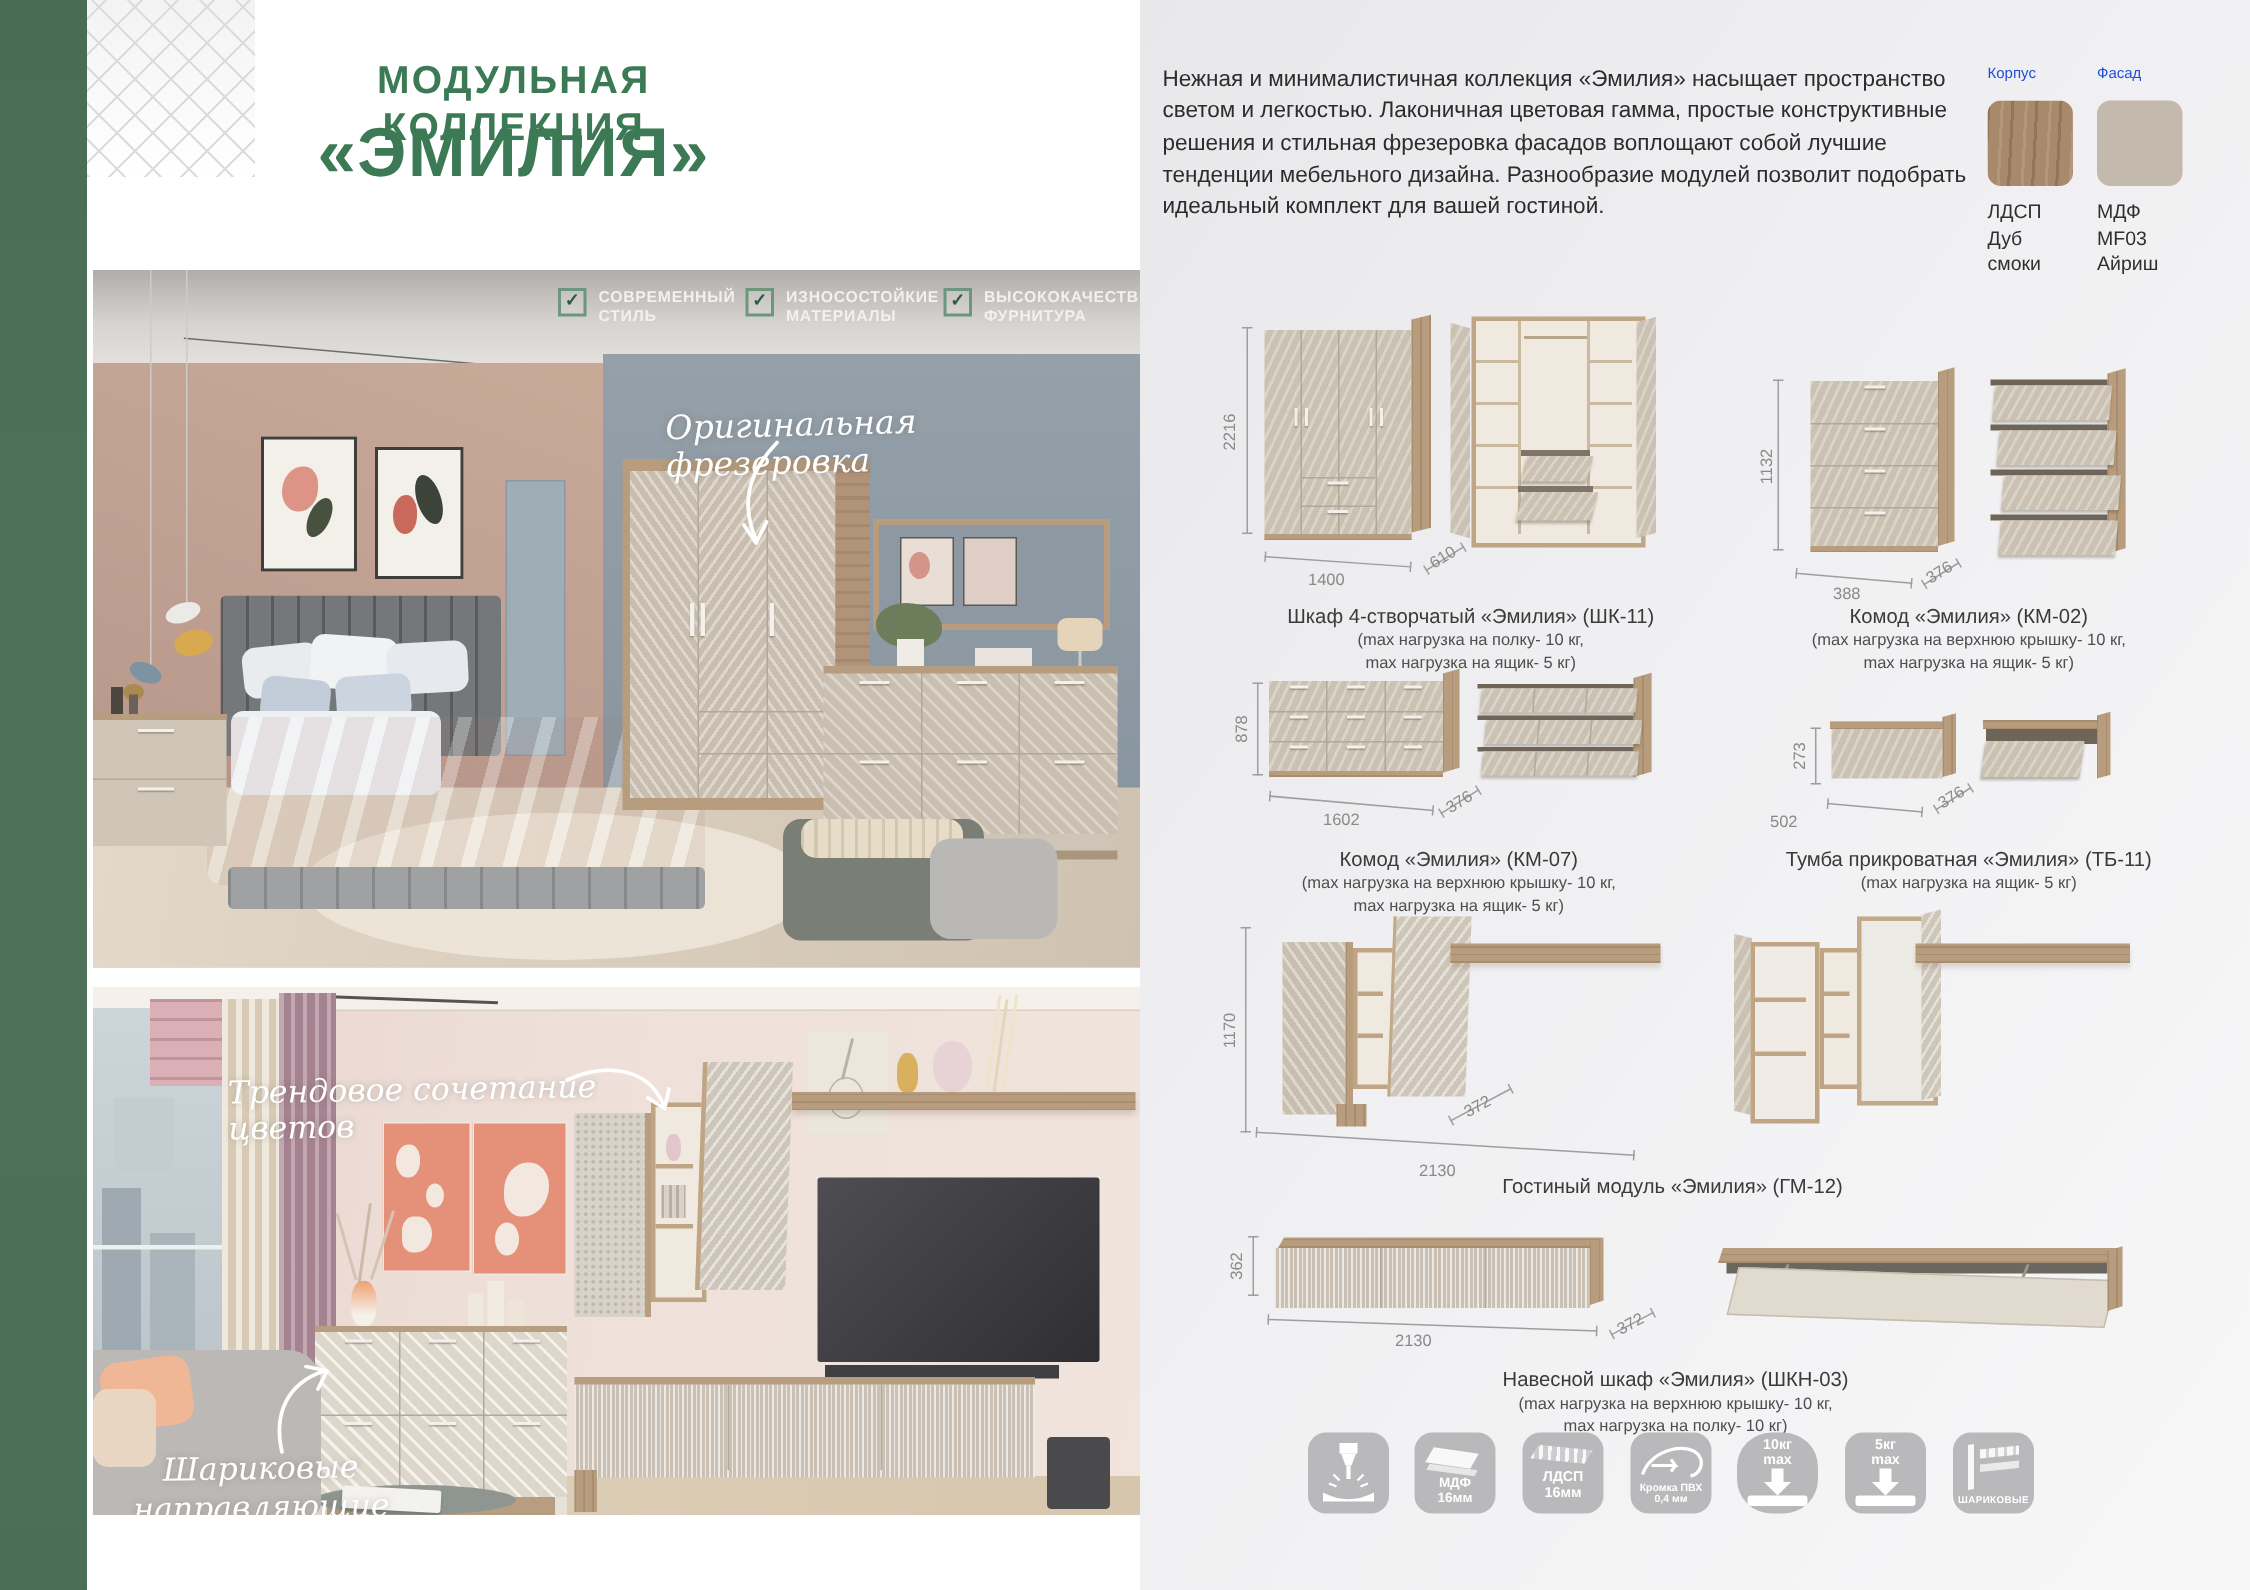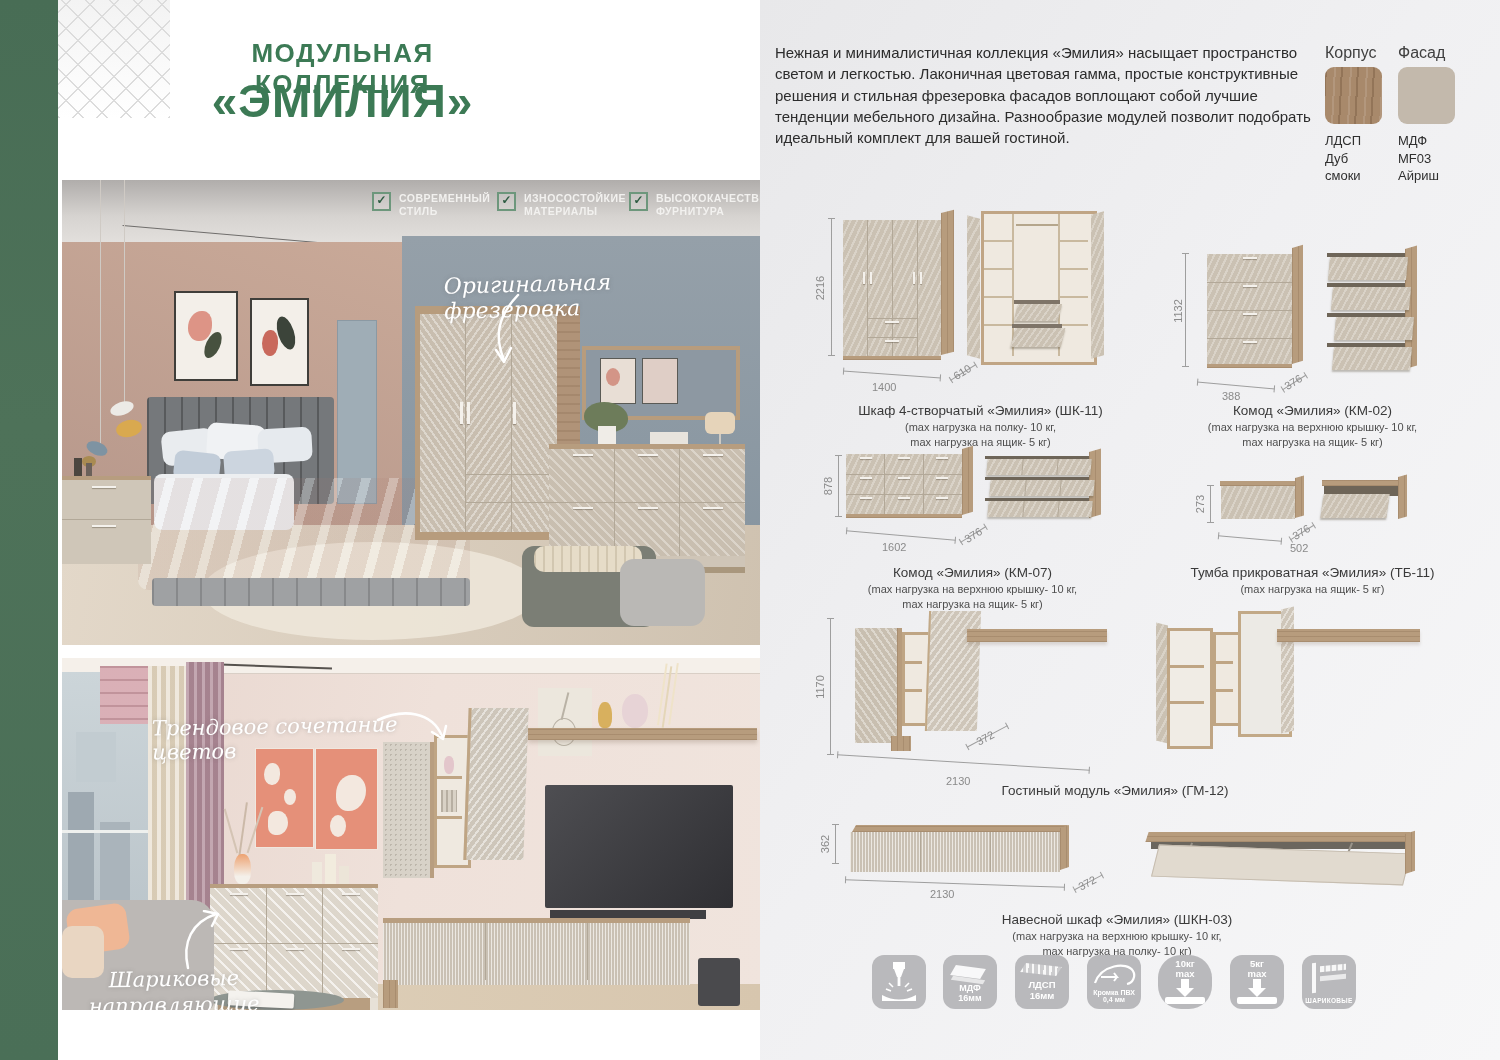--- a/index.html
+++ b/index.html
@@ -41,21 +41,21 @@
     font-size:12px;line-height:13px;text-align:center;font-weight:bold;flex:0 0 auto;
     background:rgba(255,255,255,.12);}
   .feature .lbl{font-size:10.5px;font-weight:bold;color:#f2f1ef;
     letter-spacing:.5px;line-height:1.2;}
 
   
   .right-panel{left:760px;top:0;width:740px;height:1060px;
     background:linear-gradient(125deg,#e8e8ea 0%,#f0f0f2 45%,#f7f7f8 100%);}
   .desc{left:775px;top:42px;width:545px;font-size:15px;line-height:1.42;color:#2c2c2c;}
 
-  .mat-label{font-size:16px;color:#404040;}
+  .mat-label{font-size:10px;color:#1d4ed8;}
   .swatch{width:57px;height:57px;border-radius:9px;}
   .sw-wood{background:#a8896b;
     background-image:repeating-linear-gradient(93deg,rgba(82,54,31,.25) 0 2px,rgba(255,255,255,0) 2px 9px,rgba(255,255,255,.12) 9px 11px,rgba(255,255,255,0) 11px 16px);}
   .sw-mdf{background:#c3b9ac;}
   .mat-cap{font-size:13px;line-height:1.35;color:#2f2f2f;}
 
   
   .beige{background:#cfc6b8;
     background-image:repeating-linear-gradient(115deg,rgba(255,255,255,.22) 0 2px,rgba(120,105,85,.05) 2px 6px);}
   .beige2{background:#d6cec2;}
@@ -504,21 +504,21 @@
       <div class="abs woodh" style="left:0;top:0;width:80px;height:6px;"></div>
       <div class="abs" style="left:2px;top:6px;width:74px;height:10px;background:#6e6558;"></div>
       <div class="abs wood" style="left:76px;top:-3px;width:9px;height:42px;transform:skewY(-16deg);transform-origin:left top;"></div>
       <div class="abs beige" style="left:0px;top:14px;width:66px;height:24px;transform:skewX(-8deg);box-shadow:0 2px 2px rgba(90,80,60,.4);"></div>
     </div>
     <div class="abs dimv" style="left:1210px;top:485px;height:38px;"></div>
     <div class="abs dimlbl rot90" style="left:1180px;top:498px;width:40px;text-align:center;">273</div>
     <div class="abs" style="left:1218px;top:538px;width:64px;transform:rotate(5deg);">
         <div class="dimh abs" style="left:0;top:0;width:64px;"></div>
       </div>
-    <div class="abs dimlbl" style="left:1290px;top:542px;">502</div>
+    <div class="abs dimlbl" style="left:1180px;top:542px;">502</div>
     <div class="abs" style="left:1288px;top:532px;width:28px;transform:rotate(-32deg);">
         <div class="dimh abs" style="left:0;top:0;width:28px;"></div>
       </div>
     <div class="abs dimlbl" style="left:1292px;top:526px;transform:rotate(-32deg);">376</div>
     <div class="abs pcap" style="left:1155px;top:565px;width:315px;">
       <div class="pname">Тумба прикроватная «Эмилия» (ТБ-11)</div>
       <div class="pnote prel">(max нагрузка на ящик- 5 кг)</div>
     </div>
   </div>
 

